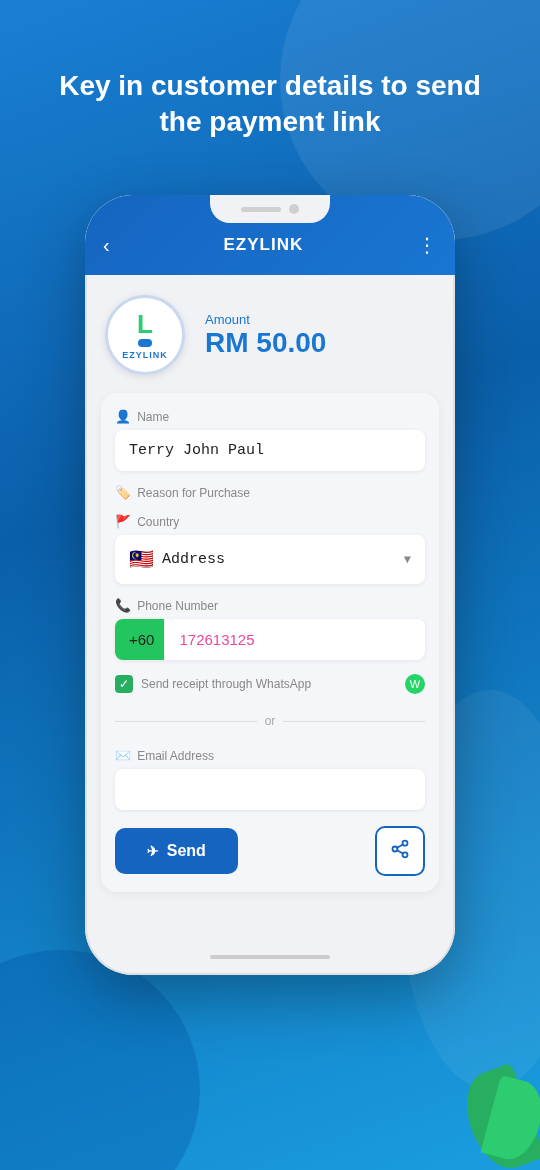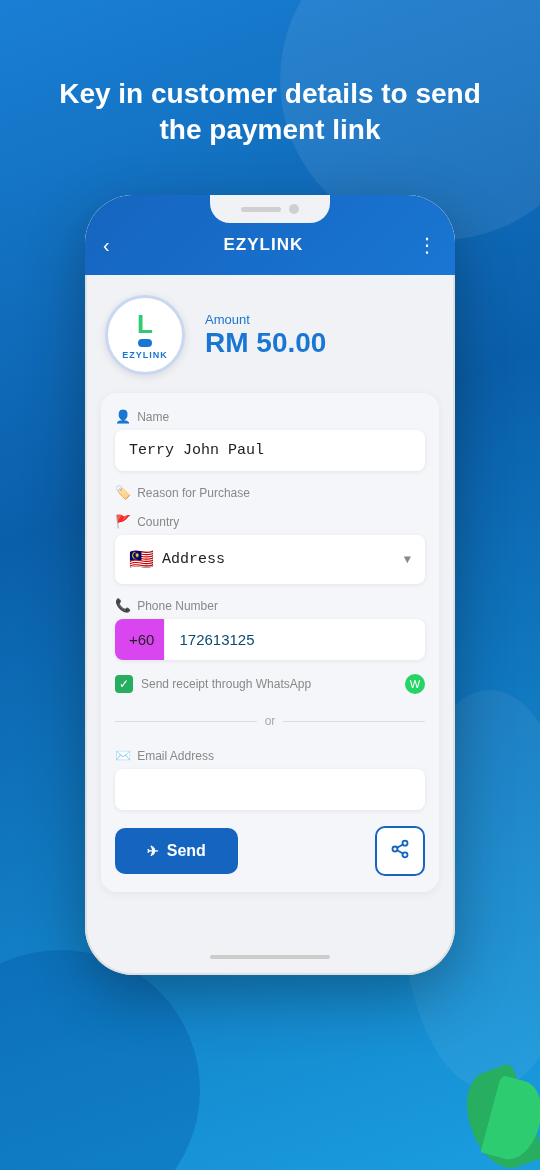--- a/index.html
+++ b/index.html
@@ -37,21 +37,21 @@
       height: 400px;
       background: rgba(255,255,255,0.06);
       border-radius: 50%;
       bottom: 80px;
       right: -40px;
     }
 
     
     .header-text {
       position: absolute;
-      top: 76px;
+      top: 68px;
       left: 0; right: 0;
       text-align: center;
       color: #fff;
       font-size: 28px;
       font-weight: 700;
       line-height: 1.3;
       padding: 0 40px;
       z-index: 10;
     }
 
@@ -248,27 +248,27 @@
       display: flex;
       background: #fff;
       border-radius: 8px;
       overflow: hidden;
       box-shadow: 0 1px 4px rgba(0,0,0,0.08);
     }
     .phone-prefix {
       padding: 12px 10px 12px 14px;
       font-size: 15px;
       color: #222;
-      background: #d946ef;
+      background: #22c55e;
       border-right: 1px solid #eee;
     }
     .phone-number-val {
       padding: 12px 14px;
       font-size: 15px;
-      color: #0c4a6e;
+      color: #ec4899;
       flex: 1;
     }
 
     
     .whatsapp-row {
       display: flex;
       align-items: center;
       gap: 8px;
       margin-bottom: 8px;
     }

